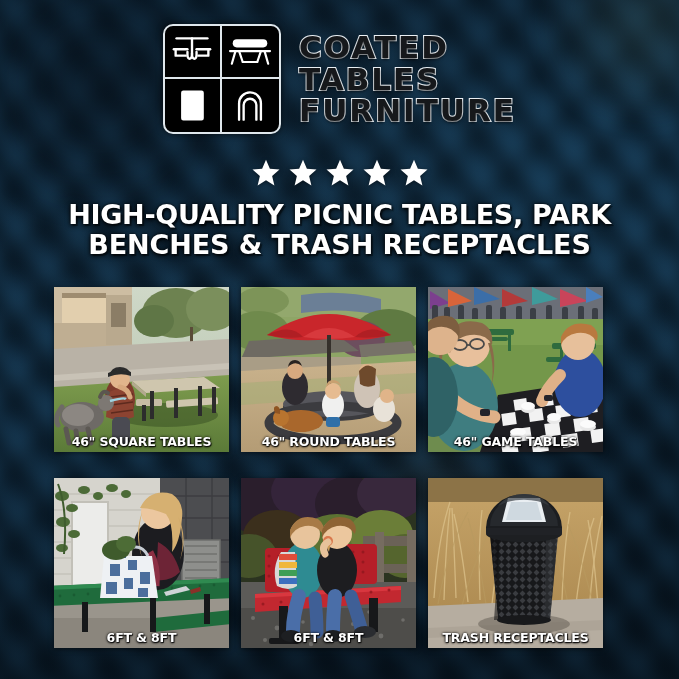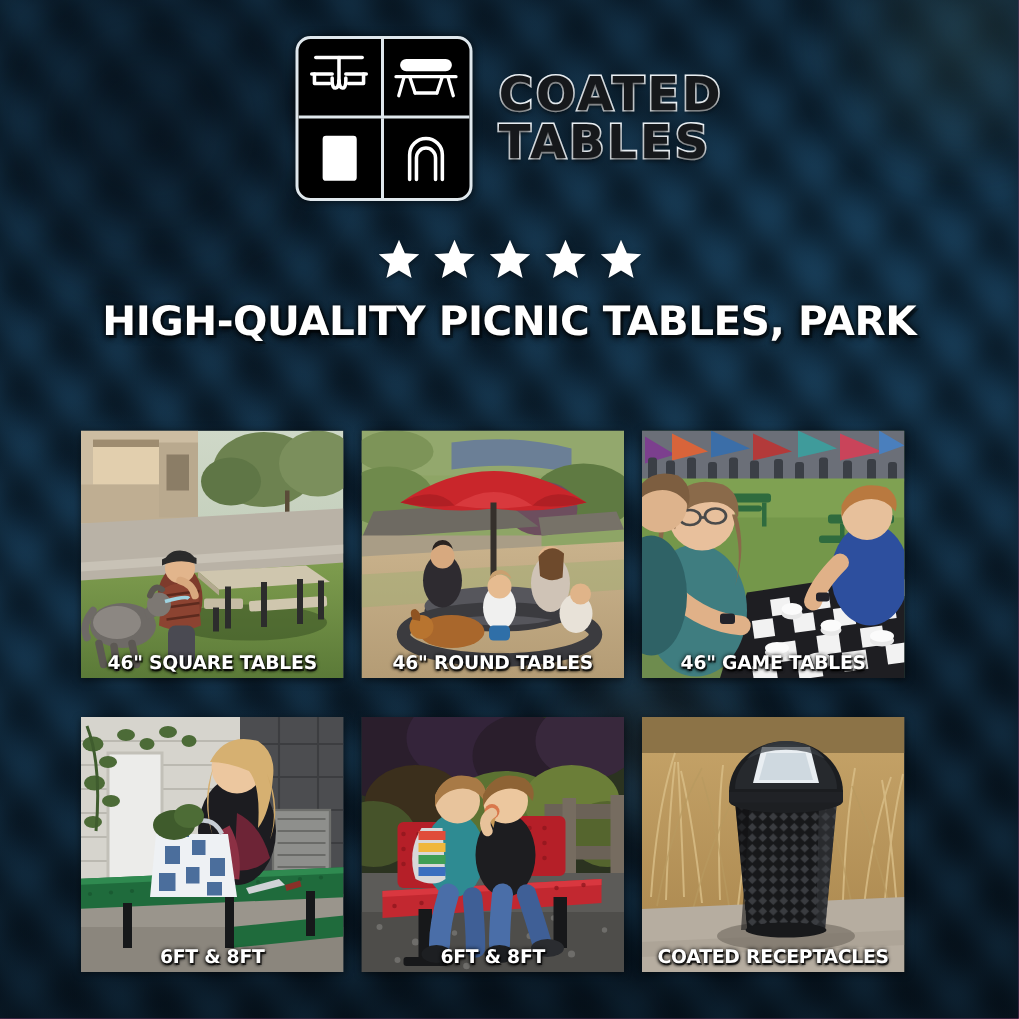--- a/index.html
+++ b/index.html
@@ -272,20 +272,21 @@
           <svg viewBox="0 0 52 44" width="48" height="40" fill="none" stroke="#ffffff" stroke-width="2.6" stroke-linecap="round" stroke-linejoin="round">
             <path d="M14 37 L14 19 A12 12 0 0 1 38 19 L38 37"></path>
             <path d="M19 37 L19 21 A7 7 0 0 1 33 21 L33 37"></path>
           </svg>
         </div>
       </div>
 
       <div class="logo-text">
         <span class="logo-line">COATED</span>
         <span class="logo-line">TABLES</span>
+        <span class="logo-line">FURNITURE</span>
       </div>
 
     </div>
 
     <div class="stars">
       <span class="star">
           <svg viewBox="0 0 24 24" width="30" height="30">
             <polygon points="12,1.4 15.1,8.6 22.8,9.2 16.9,14.3 18.7,21.9 12,17.8 5.3,21.9 7.1,14.3 1.2,9.2 8.9,8.6" fill="#ffffff"></polygon>
           </svg>
         </span>
@@ -306,20 +307,21 @@
         </span>
       <span class="star">
           <svg viewBox="0 0 24 24" width="30" height="30">
             <polygon points="12,1.4 15.1,8.6 22.8,9.2 16.9,14.3 18.7,21.9 12,17.8 5.3,21.9 7.1,14.3 1.2,9.2 8.9,8.6" fill="#ffffff"></polygon>
           </svg>
         </span>
     </div>
 
     <div class="headline">
       <span class="headline-line l1">HIGH-QUALITY PICNIC TABLES, PARK</span>
+      <span class="headline-line l2">BENCHES &amp; TRASH RECEPTACLES</span>
     </div>
 
     <div class="grid">
 
       <div class="tile">
         <div class="photo">
           <div class="ph">
             <svg viewBox="0 0 175 165" preserveAspectRatio="none">
               <defs>
                 <linearGradient id="skyA" x1="0" y1="0" x2="0" y2="1">
@@ -845,20 +847,20 @@
               <path d="M62 48 A34 30 0 0 1 130 48 Z" fill="#26292d"></path>
 
               <path d="M74 44 L118 44 L112 20 L80 20 Z" fill="#e9eef2"></path>
               <path d="M78 42 L114 42 L109 24 L83 24 Z" fill="#cfd9e0"></path>
 
               <path d="M70 28 A30 24 0 0 1 122 28 A40 26 0 0 0 70 28 Z" fill="#3b4046" opacity="0.7"></path>
             </svg>
           </div>
         </div>
         <div class="caption">
-          <span class="cap-line">COATED RECEPTACLES</span>
+          <span class="cap-line">TRASH RECEPTACLES</span>
         </div>
       </div>
 
     </div>
 
   </div>
 </div>
 
 </body></html>

